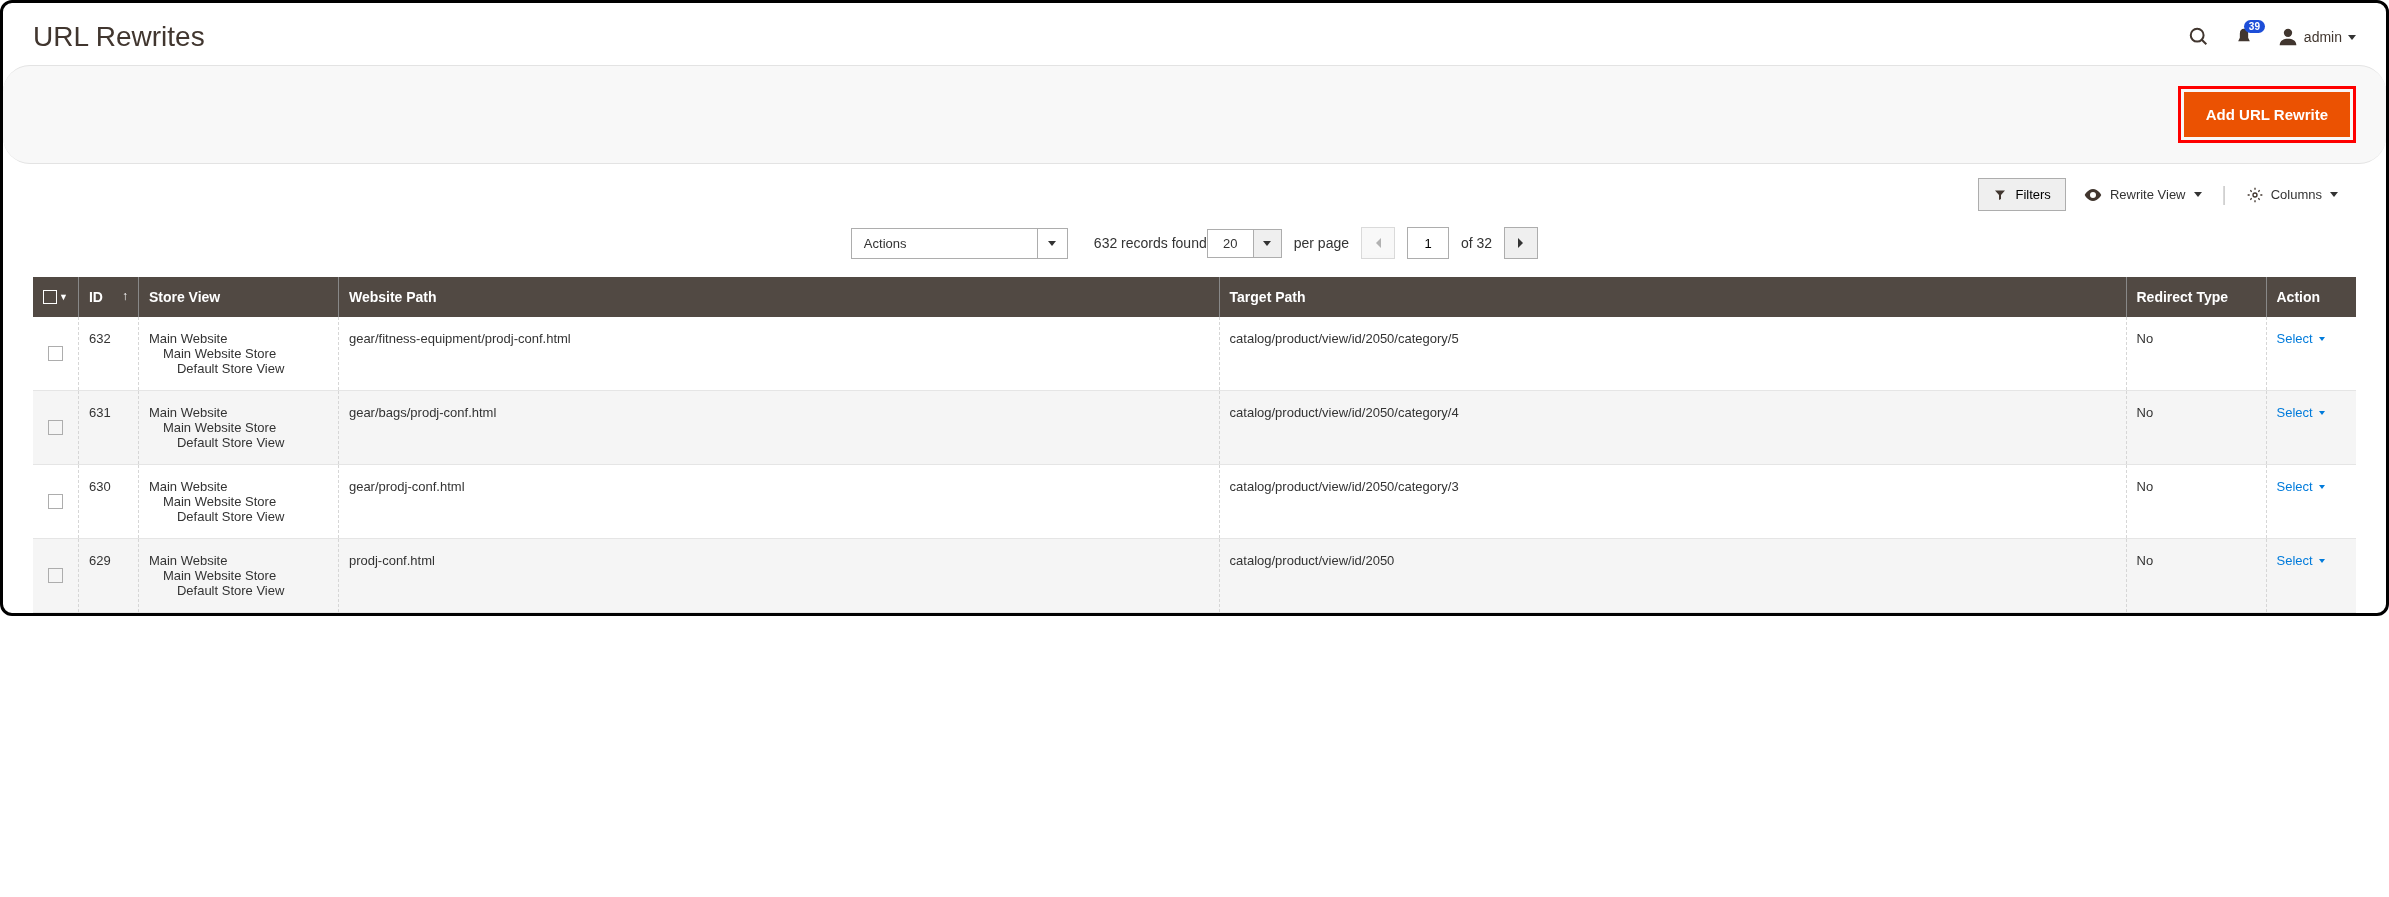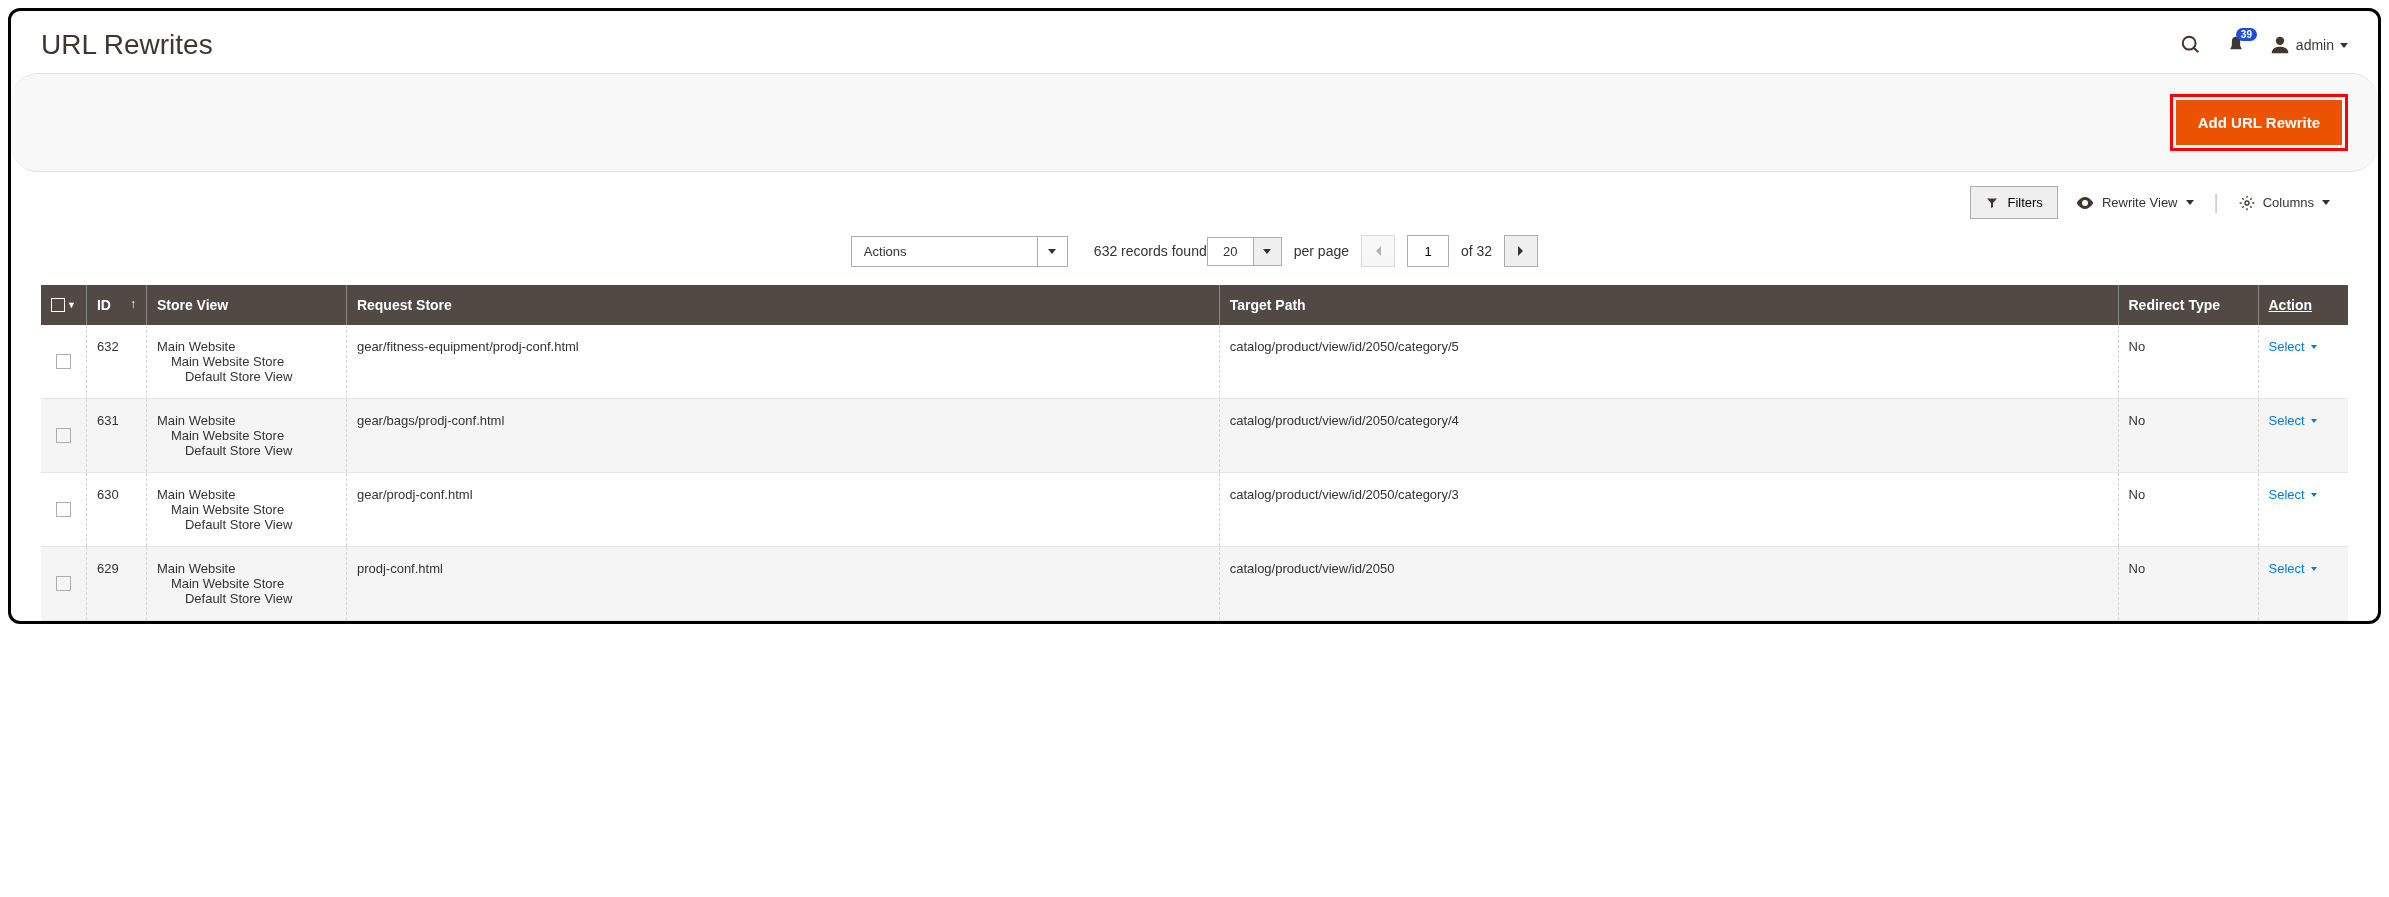--- a/index.html
+++ b/index.html
@@ -1,17 +1,17 @@
 <!DOCTYPE html>
 <html><head>
 <meta charset="utf-8">
 <style>
 * { box-sizing: border-box; margin: 0; padding: 0; }
 body { font-family: 'Helvetica Neue', Arial, sans-serif; font-size: 14px; color: #333; background: #fff; }
-.frame { border: 3px solid #000; border-radius: 12px; margin: 8px; overflow: hidden; }
+.frame { border: 3px solid #000; border-radius: 12px; margin: 0; overflow: hidden; }
 .header { display: flex; align-items: center; justify-content: space-between; padding: 18px 30px 12px 30px; }
 .page-title { font-size: 28px; font-weight: 400; color: #41362f; }
 .header-right { display: flex; align-items: center; gap: 24px; }
 .icon-btn { cursor: pointer; position: relative; display: flex; align-items: center; }
 .badge { position: absolute; top: -6px; left: 10px; background: #1d4ed8; color: #fff; font-size: 10px; font-weight: 700; border-radius: 10px; padding: 1px 5px; min-width: 16px; text-align: center; }
 .user-menu { display: flex; align-items: center; gap: 6px; cursor: pointer; color: #41362f; text-align: center; }
 .toolbar-zone { background: #f8f8f8; border-top: 1px solid #e3e3e3; border-bottom: 1px solid #e3e3e3; padding: 20px 30px; display: flex; justify-content: flex-end; border-radius: 27px; }
 .primary-btn { background: #eb5202; color: #fff; font-weight: 600; font-size: 15px; border: none; padding: 14px 22px; cursor: pointer; }
 .primary-btn-wrap { border: 3px solid #ff0000; padding: 3px; }
 .controls-row { display: flex; justify-content: flex-end; align-items: center; gap: 0; padding: 14px 30px 10px 30px; }
@@ -25,21 +25,21 @@
 .records { font-size: 14px; color: #333; }
 .pager { display: flex; align-items: center; gap: 12px; }
 .per-page-box { display: flex; border: 1px solid #adadad; }
 .per-page-box .val { padding: 6px 12px; width: 45px; text-align: center; font-size: 13px; }
 .per-page-box .caret { border-left: 1px solid #adadad; width: 28px; display: flex; align-items: center; justify-content: center; cursor: pointer; background: #efefef; }
 .page-nav { width: 34px; height: 32px; border: 1px solid #adadad; background: #efefef; display: flex; align-items: center; justify-content: center; cursor: pointer; }
 .page-nav.disabled { opacity: 0.45; }
 .page-input { width: 42px; height: 32px; border: 1px solid #adadad; text-align: center; font-size: 13px; }
 .grid { border-collapse: collapse; width: calc(100% - 60px); margin: 0 30px; }
 .grid thead th { background: #514943; color: #fff; font-weight: 600; font-size: 14px; text-align: left; padding: 12px 10px; border-right: 1px solid #888; }
-.grid thead th:last-child { border-right: none; text-decoration: underline; }
+.grid thead th:last-child { border-right: none; }
 .grid tbody tr { border-bottom: 1px solid #e5e5e5; }
 .grid tbody tr.stripe { background: #f5f5f5; }
 .grid tbody td { padding: 14px 10px; vertical-align: top; font-size: 13px; border-right: 1px dashed #d6d6d6; }
 .grid tbody td:last-child { border-right: none; }
 .sv-l1 { }
 .sv-l2 { padding-left: 14px; }
 .sv-l3 { padding-left: 28px; }
 .checkbox-cell { width: 40px; text-align: center; }
 .row-check { width: 15px; height: 15px; border: 1px solid #adadad; cursor: pointer; }
 .hdr-check { display: flex; align-items: center; gap: 2px; justify-content: center; }
@@ -153,21 +153,21 @@
   <thead>
     <tr>
       <th class="checkbox-cell">
         <div class="hdr-check">
               <div class="hdr-check-box"></div>
               <span class="hdr-check-caret">▼</span>
             </div>
       </th>
       <th class="col-id"><span>ID</span><span class="sort-arrow">↑</span></th>
       <th class="col-sv">Store View</th>
-      <th>Request Store</th>
+      <th>Website Path</th>
       <th>Target Path</th>
       <th class="col-rt">Redirect Type</th>
       <th class="col-act">Action</th>
     </tr>
   </thead>
   <tbody id="grid-body">
         <tr>
           <td class="checkbox-cell" style="vertical-align: middle;">
             <div class="row-check" style="margin: 0px auto;"></div>
           </td>

